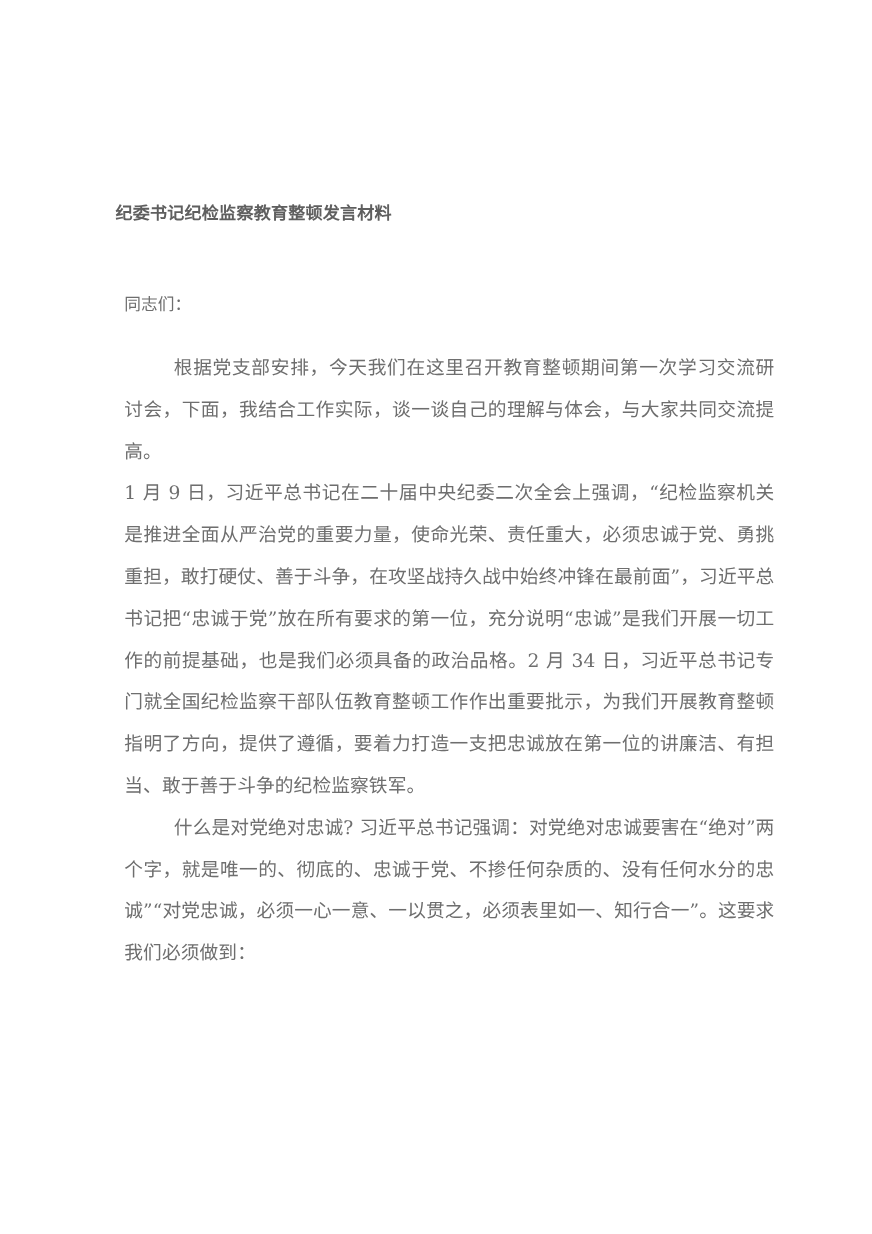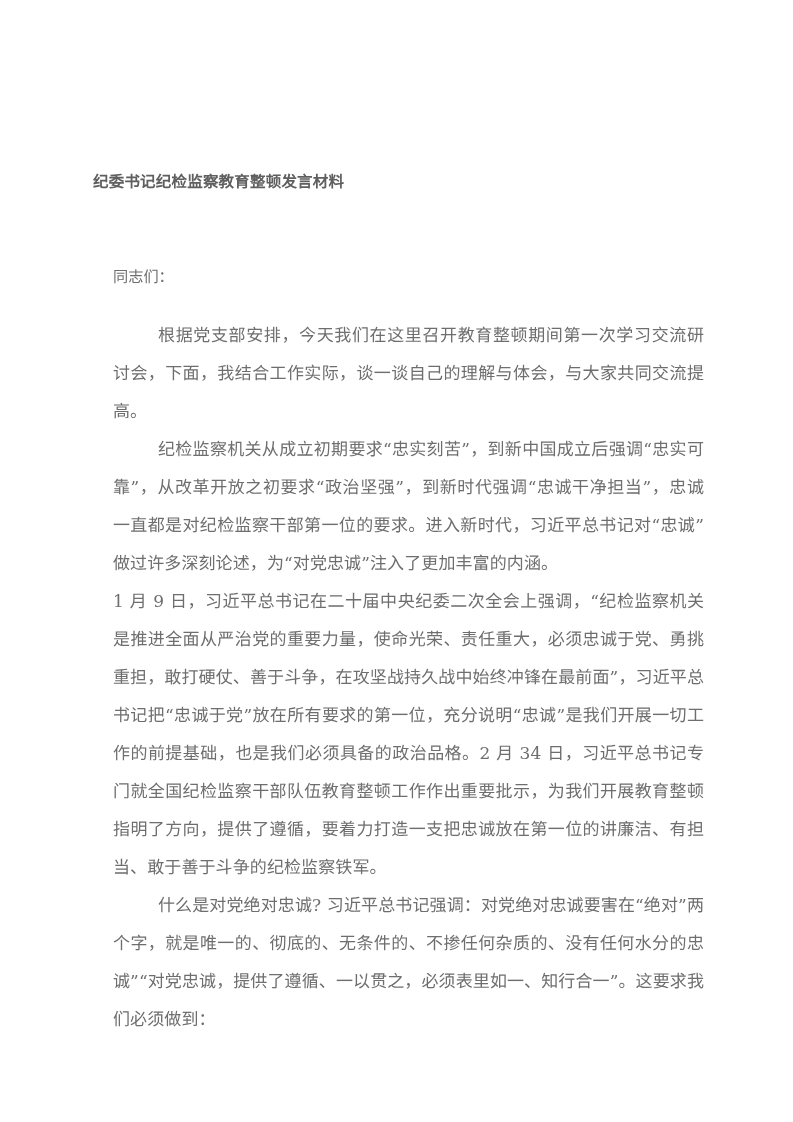--- a/index.html
+++ b/index.html
@@ -25,26 +25,26 @@
   }
 
   .content {
     position: absolute;
     left: 93px;
     top: 0;
     width: 591px;
   }
 
   .doc-title {
-    font-family: Liberation Mono, monospace;
+    font-family: Liberation Sans, sans-serif;
     font-weight: bold;
     font-size: 15.5px;
     line-height: 22px;
     color: #5f5f5f;
-    margin: 0;
+    margin: 12px;
     padding: 0;
     position: absolute;
     top: 172px;
     left: 0;
     white-space: nowrap;
     letter-spacing: 0.2px;
   }
 
   .body-block {
     position: absolute;
@@ -92,21 +92,20 @@
   <div class="content">
 
     <h1 class="doc-title">纪委书记纪检监察教育整顿发言材料</h1>
 
     <div class="body-block">
 
       <p class="salutation">同志们：</p>
 
       <p class="para indent">根据党支部安排，今天我们在这里召开教育整顿期间第一次学习交流研讨会，下面，我结合工作实际，谈一谈自己的理解与体会，与大家共同交流提高。</p>
 
-      <p class="para indent">纪检监察机关从成立初期要求“忠实刻苦”，到新中国成立后强调“忠实可靠”，从改革开放之初要求“政治坚强”，到新时代强调“忠诚干净担当”，忠诚一直都是对纪检监察干部第一位的要求。进入新时代，习近平总书记对“忠诚”做过许多深刻论述，为“对党忠诚”注入了更加丰富的内涵。</p>
 
       <p class="para noindent">1 月 9 日，习近平总书记在二十届中央纪委二次全会上强调，“纪检监察机关是推进全面从严治党的重要力量，使命光荣、责任重大，必须忠诚于党、勇挑重担，敢打硬仗、善于斗争，在攻坚战持久战中始终冲锋在最前面”，习近平总书记把“忠诚于党”放在所有要求的第一位，充分说明“忠诚”是我们开展一切工作的前提基础，也是我们必须具备的政治品格。2 月 34 日，习近平总书记专门就全国纪检监察干部队伍教育整顿工作作出重要批示，为我们开展教育整顿指明了方向，提供了遵循，要着力打造一支把忠诚放在第一位的讲廉洁、有担当、敢于善于斗争的纪检监察铁军。</p>
 
-      <p class="para indent">什么是对党绝对忠诚? 习近平总书记强调：对党绝对忠诚要害在“绝对”两个字，就是唯一的、彻底的、无条件的、不掺任何杂质的、没有任何水分的忠诚”“对党忠诚，提供了遵循、一以贯之，必须表里如一、知行合一”。这要求我们必须做到：</p>
+      <p class="para indent">什么是对党绝对忠诚? 习近平总书记强调：对党绝对忠诚要害在“绝对”两个字，就是唯一的、彻底的、忠诚于党、不掺任何杂质的、没有任何水分的忠诚”“对党忠诚，必须一心一意、一以贯之，必须表里如一、知行合一”。这要求我们必须做到：</p>
 
     </div>
   </div>
 </div>
 
 </body></html>

